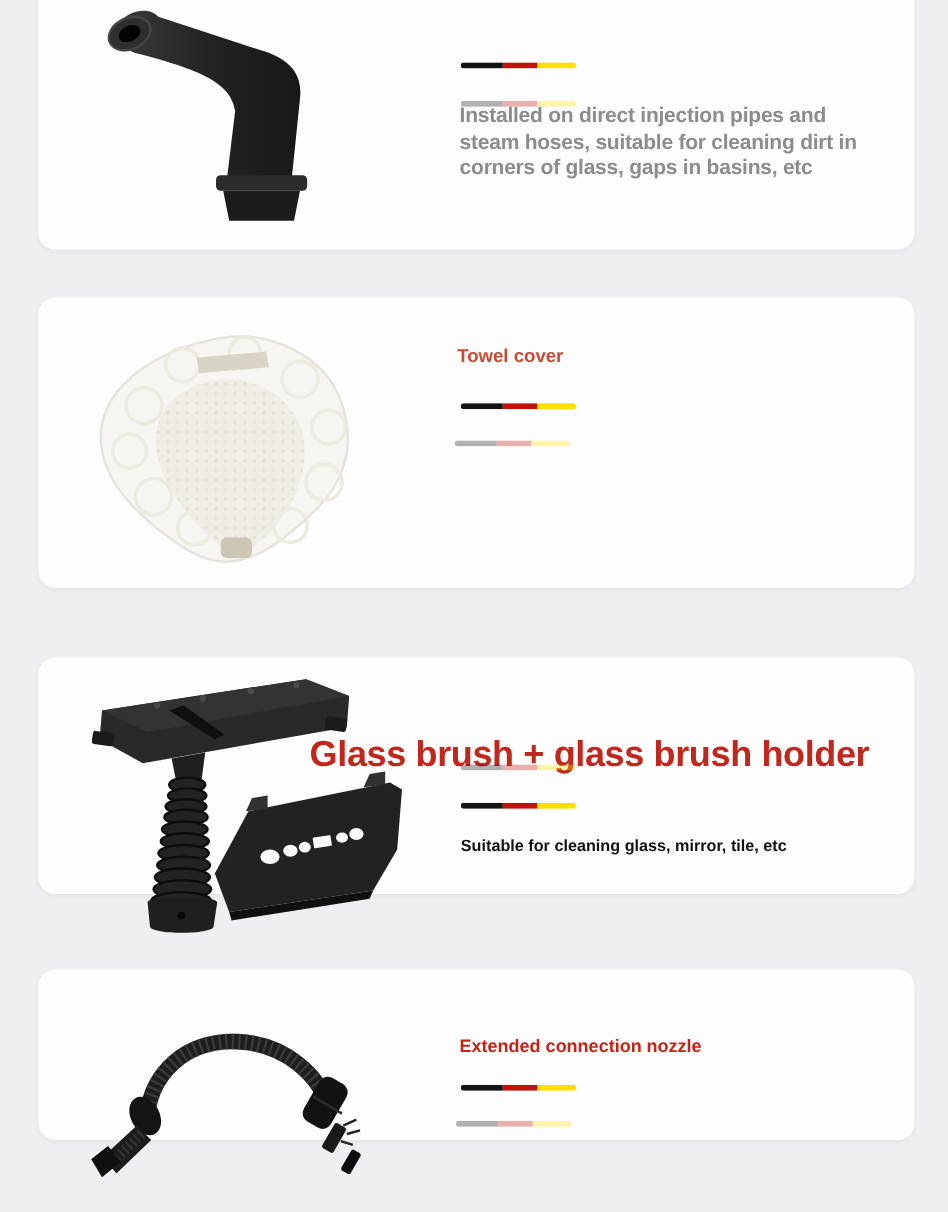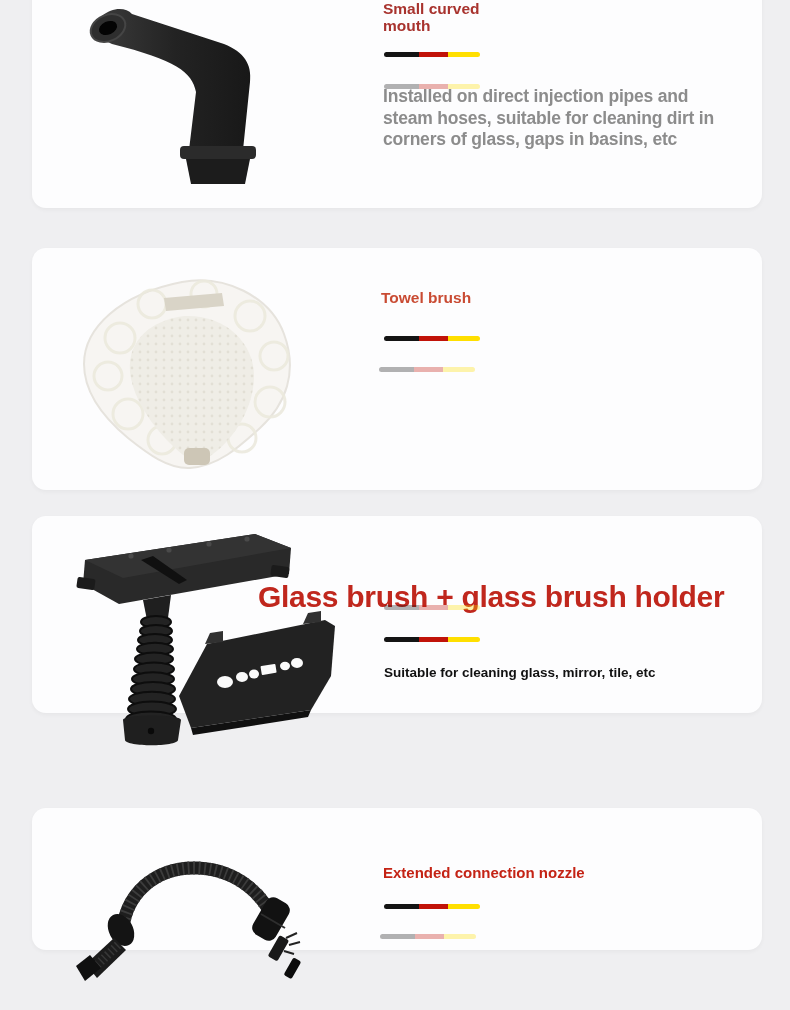--- a/index.html
+++ b/index.html
@@ -8,21 +8,21 @@
     background:#efeff1;
     font-family:"Liberation Sans","DejaVu Sans",sans-serif;
   }
   .card{
     position:absolute;left:32px;width:730px;
     background:#fdfdfe;border-radius:14px;
     box-shadow:0 2px 4px rgba(0,0,0,0.04);
   }
   #card-1{top:-36px;height:244px;}
   #card-2{top:248px;height:242px;}
-  #card-3{top:516px;height:197px;}
+  #card-3{top:548px;height:197px;}
   #card-4{top:808px;height:142px;}
 
   .abs{position:absolute;}
   .title{font-weight:bold;}
   .desc{font-weight:bold;}
 
   
   .divider{
     width:96px;height:5px;display:flex;border-radius:3px;overflow:hidden;
   }
@@ -70,21 +70,20 @@
           <stop offset="0.5" stop-color="#232323"></stop>
           <stop offset="1" stop-color="#181818"></stop>
       </linearGradient>
     </defs>
     <path d="M30,16 C40,7 54,7 60,14 L152,44 C172,52 180,64 178,82 L171,150 L117,150 L124,92 C120,72 104,60 40,44 C29,40 24,23 30,16 Z" fill="url(#noz)"></path>
     <ellipse cx="36" cy="28" rx="18" ry="13" transform="rotate(-24 36 28)" fill="#2e2e2e" stroke="#454545" stroke-width="2"></ellipse>
     <ellipse cx="36" cy="28" rx="9.5" ry="6.5" transform="rotate(-24 36 28)" fill="#040404"></ellipse>
     <rect x="108" y="146" width="76" height="13" rx="4" fill="#2b2b2b"></rect>
     <path d="M114,159 L178,159 L173,184 L119,184 Z" fill="#1c1c1c"></path>
   </svg>
-  <h3 class="abs title c1-title" style="margin: 0px; color: rgb(168, 51, 46);">Small curved mouth</h3>
   <div class="abs divider c1-divider">
     <span class="seg-black"></span>
     <span class="seg-red"></span>
     <span class="seg-yellow"></span>
   </div>
   <div class="abs divider reflection c1-reflection">
     <span class="seg-black"></span>
       <span class="seg-red"></span>
       <span class="seg-yellow"></span>
   </div>
@@ -109,21 +108,21 @@
       <circle cx="202" cy="88" r="14"></circle>
         <circle cx="178" cy="48" r="15"></circle>
         <circle cx="132" cy="26" r="13"></circle>
         <circle cx="80" cy="36" r="14"></circle>
     </g>
     <path d="M112,48 C152,46 182,74 182,108 C182,144 156,182 124,196 C100,182 62,142 58,104 C55,72 80,52 112,48 Z" fill="#efede6"></path>
     <path d="M112,48 C152,46 182,74 182,108 C182,144 156,182 124,196 C100,182 62,142 58,104 C55,72 80,52 112,48 Z" fill="url(#dots)"></path>
     <path d="M92,30 L150,25 L152,38 L94,43 Z" fill="#d9d4c7"></path>
     <rect x="112" y="180" width="26" height="17" rx="5" fill="#cdc6b6"></rect>
   </svg>
-  <h3 class="abs title c2-title" style="margin: 0px; color: rgb(201, 75, 51);">Towel brush</h3>
+  <h3 class="abs title c2-title" style="margin: 0px; color: rgb(201, 75, 51);">Towel cover</h3>
   <div class="abs divider c2-divider">
     <span class="seg-black"></span>
     <span class="seg-red"></span>
     <span class="seg-yellow"></span>
   </div>
   <div class="abs divider reflection c2-reflection">
     <span class="seg-black"></span>
       <span class="seg-red"></span>
       <span class="seg-yellow"></span>
   </div>

